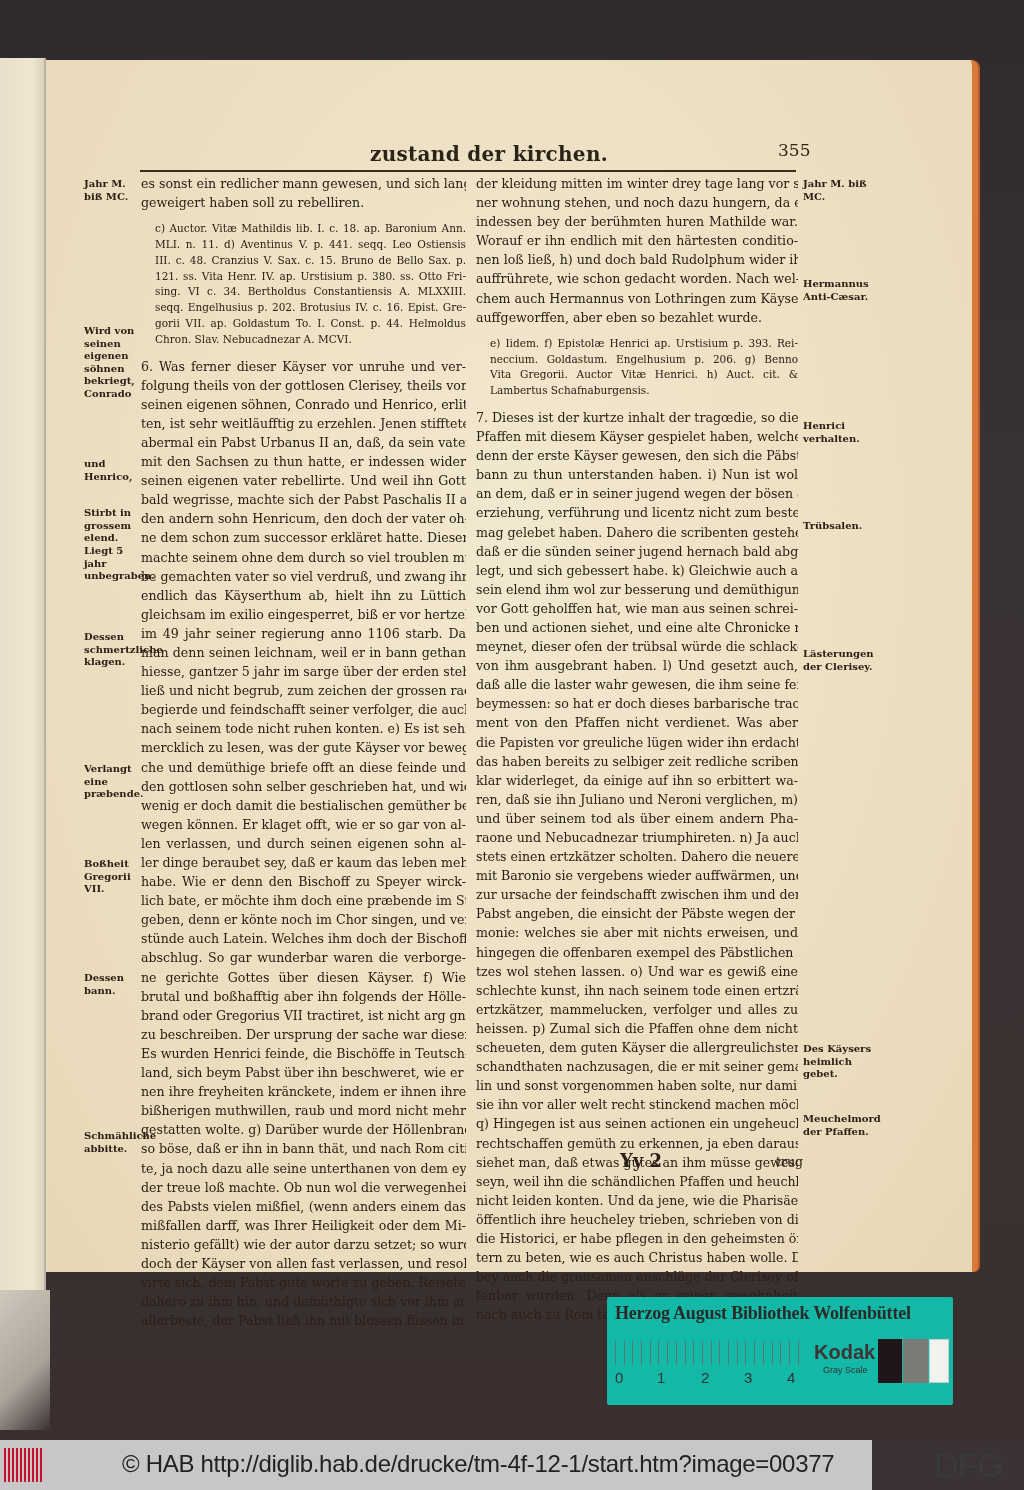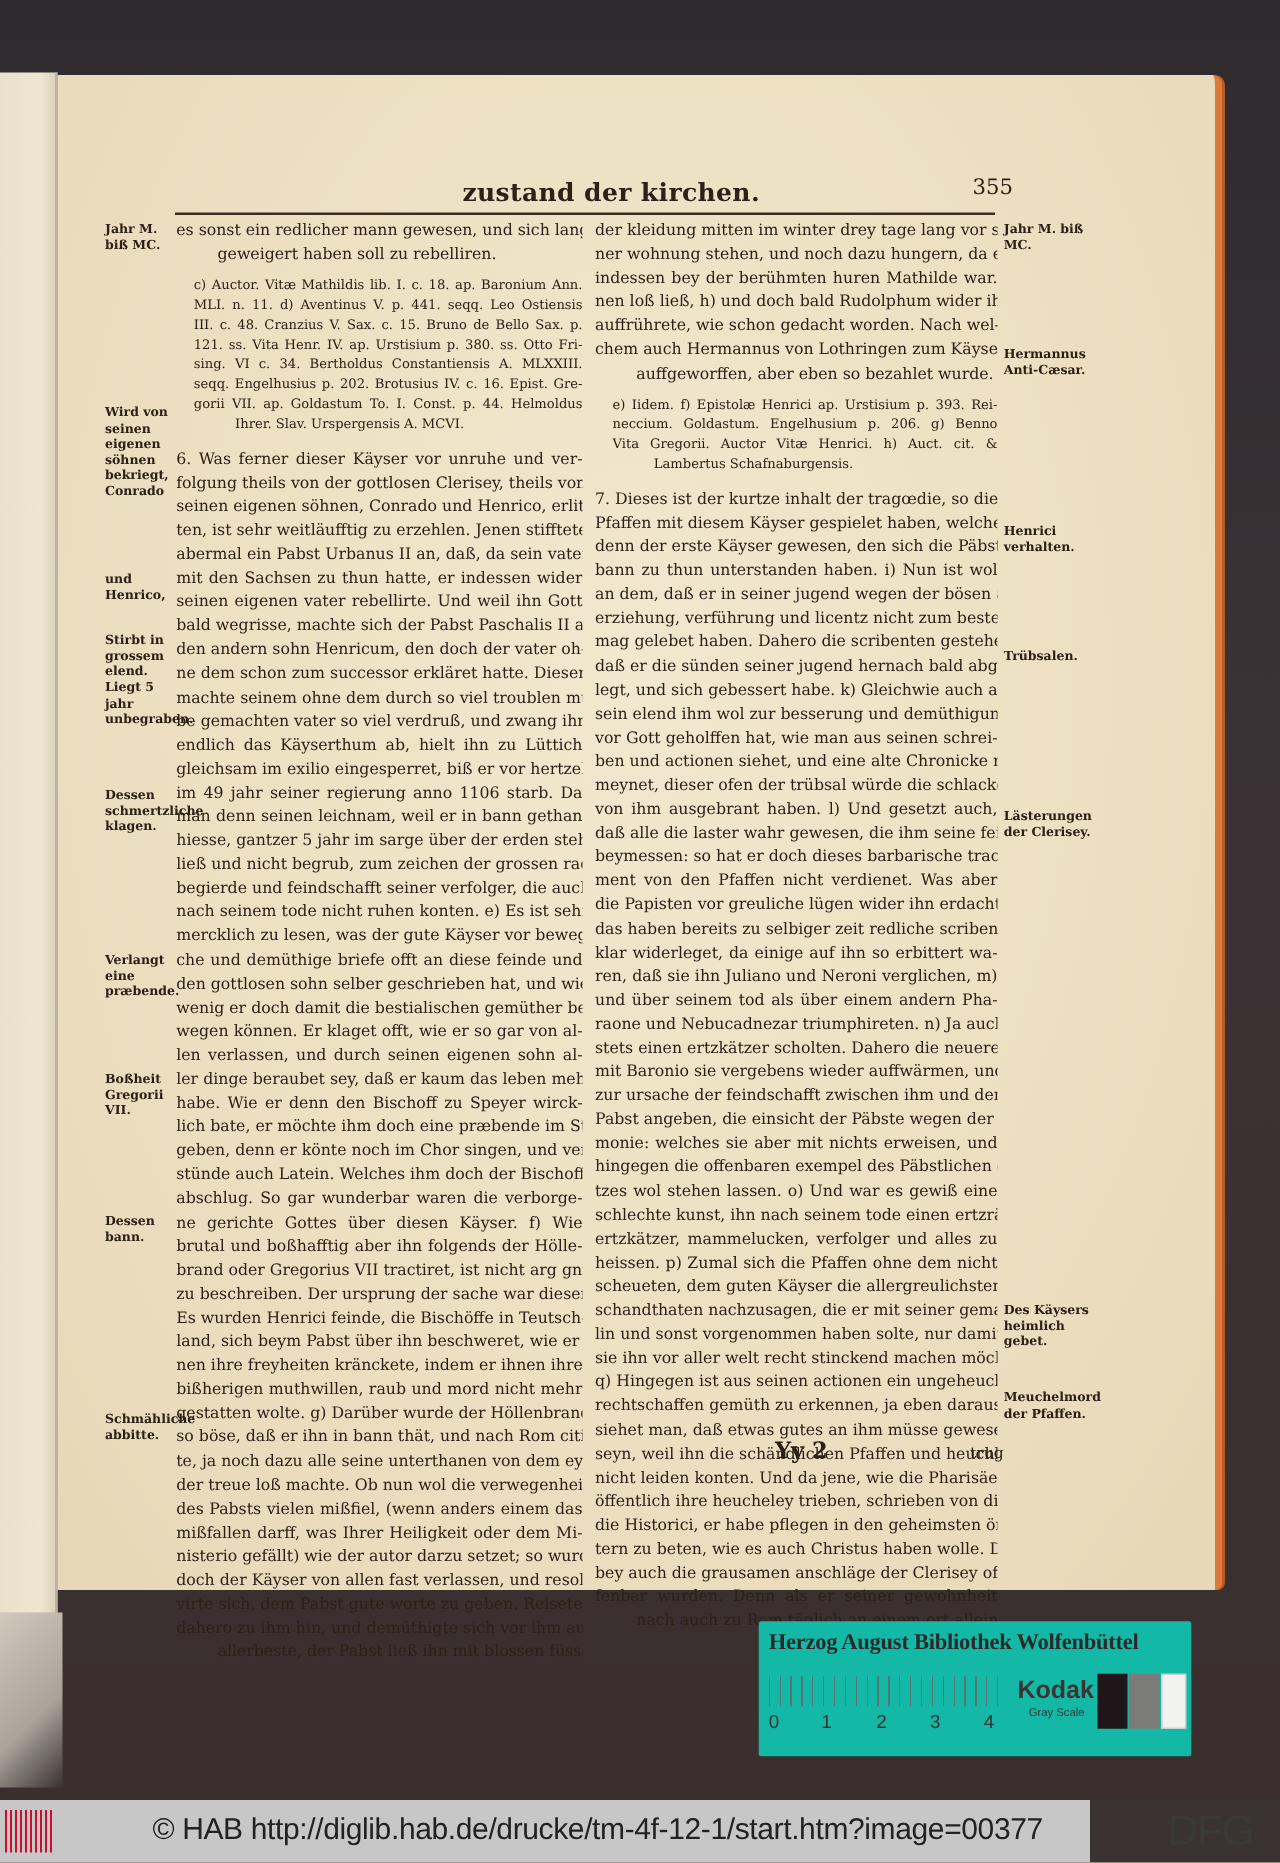--- a/index.html
+++ b/index.html
@@ -24,21 +24,21 @@
     color: #2d2217; letter-spacing: 0.3px; font-family: "DejaVu Serif", serif; }
   .page-no { position: absolute; left: 778px; top: 140px; font-size: 17px; color: #2d2217; }
   .head-rule { position: absolute; left: 140px; top: 170px; width: 656px; height: 2px; background: #3a2c1e; }
 
   .col { position: absolute; font-size: 12.6px; line-height: 19.1px; color: #2b2016;
     text-align: justify; font-family: "DejaVu Serif", serif; }
   .col-left { left: 141px; top: 174px; width: 325px; }
   .col-right { left: 476px; top: 174px; width: 322px; }
   .col p { margin: 0; }
   .line { display: block; white-space: nowrap; overflow: hidden; text-align: justify; text-align-last: justify; }
-  .line.last { text-align-last: left; margin-left: 33px; }
+  .line.last { text-align-last: left; }
   .fn { font-size: 10.5px; line-height: 15.8px; padding-left: 14px; }
   .fn .line { }
   .gap { height: 9px; }
 
   .note { position: absolute; font-size: 10px; line-height: 12.5px; color: #2b2016; font-weight: bold; }
   .note-l { left: 84px; width: 56px; }
   .note-r { left: 803px; width: 70px; }
 
   .catalog-card { position: absolute; left: 607px; top: 1297px; width: 346px; height: 108px;
     background: #14b8a6; border-radius: 2px; }
@@ -86,21 +86,21 @@
     </p>
     <div class="gap"></div>
     <p class="fn">
       <span class="line">c) Auctor. Vitæ Mathildis lib. I. c. 18. ap. Baronium Ann.</span>
       <span class="line">MLI. n. 11. d) Aventinus V. p. 441. seqq. Leo Ostiensis</span>
       <span class="line">III. c. 48. Cranzius V. Sax. c. 15. Bruno de Bello Sax. p.</span>
       <span class="line">121. ss. Vita Henr. IV. ap. Urstisium p. 380. ss. Otto Fri-</span>
       <span class="line">sing. VI c. 34. Bertholdus Constantiensis A. MLXXIII.</span>
       <span class="line">seqq. Engelhusius p. 202. Brotusius IV. c. 16. Epist. Gre-</span>
       <span class="line">gorii VII. ap. Goldastum To. I. Const. p. 44. Helmoldus</span>
-      <span class="line last">Ihrer. Slav. Urspergensis A. MCVI.</span>
+      <span class="line last">Chron. Slav. Nebucadnezar A. MCVI.</span>
     </p>
     <div class="gap"></div>
     <p>
       <span class="line">6. Was ferner dieser Käyser vor unruhe und ver-</span>
       <span class="line">folgung theils von der gottlosen Clerisey, theils von</span>
       <span class="line">seinen eigenen söhnen, Conrado und Henrico, erlit-</span>
       <span class="line">ten, ist sehr weitläufftig zu erzehlen. Jenen stifftete</span>
       <span class="line">abermal ein Pabst Urbanus II an, daß, da sein vater</span>
       <span class="line">mit den Sachsen zu thun hatte, er indessen wider</span>
       <span class="line">seinen eigenen vater rebellirte. Und weil ihn Gott</span>
@@ -148,20 +148,21 @@
       <span class="line">virte sich, dem Pabst gute worte zu geben. Reisete</span>
       <span class="line">dahero zu ihm hin, und demüthigte sich vor ihm aufs</span>
       <span class="line last">allerbeste, der Pabst ließ ihn mit blossen füssen in elen-</span>
     </p>
   </div>
 <div class="col col-right" id="col-right">
     <p>
       <span class="line">der kleidung mitten im winter drey tage lang vor sei-</span>
       <span class="line">ner wohnung stehen, und noch dazu hungern, da er</span>
       <span class="line">indessen bey der berühmten huren Mathilde war.</span>
+      <span class="line">Worauf er ihn endlich mit den härtesten conditio-</span>
       <span class="line">nen loß ließ, h) und doch bald Rudolphum wider ihn</span>
       <span class="line">auffrührete, wie schon gedacht worden. Nach wel-</span>
       <span class="line">chem auch Hermannus von Lothringen zum Käyser</span>
       <span class="line last">auffgeworffen, aber eben so bezahlet wurde.</span>
     </p>
     <div class="gap"></div>
     <p class="fn">
       <span class="line">e) Iidem. f) Epistolæ Henrici ap. Urstisium p. 393. Rei-</span>
       <span class="line">neccium. Goldastum. Engelhusium p. 206. g) Benno</span>
       <span class="line">Vita Gregorii. Auctor Vitæ Henrici. h) Auct. cit. &amp;</span>

